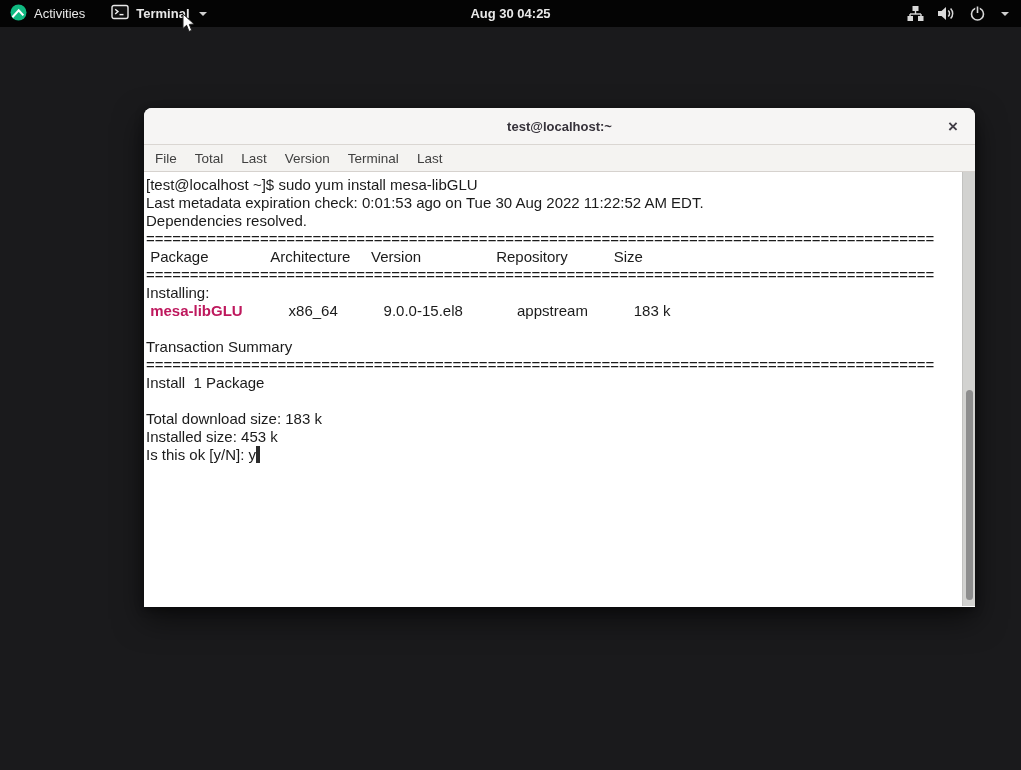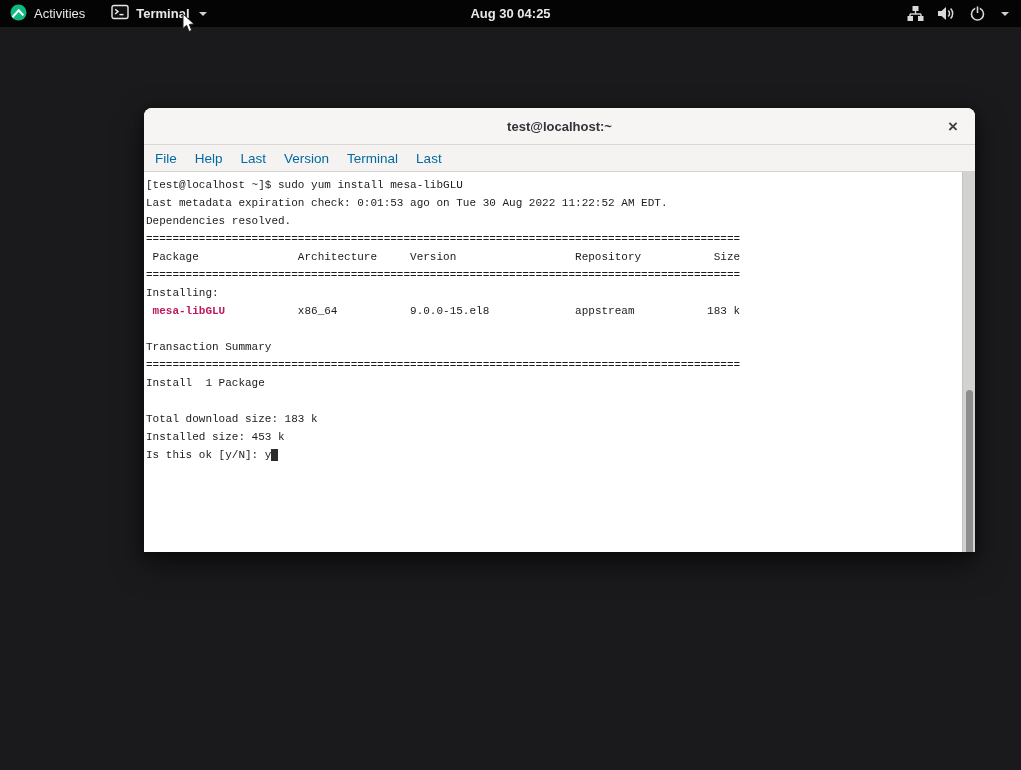--- a/index.html
+++ b/index.html
@@ -35,55 +35,55 @@
     font-weight:600; color:#e9e9e9; pointer-events:none;
   }
   .tb-right {
     position:absolute; right:0; top:0; height:27px;
     display:flex; align-items:center; gap:13px; padding:0 12px;
   }
   .tb-right svg { display:block; }
 
   
   .window {
-    position:absolute; left:144px; top:108px; width:831px; height:444px;
+    position:absolute; left:144px; top:108px; width:831px; height:499px;
     border-radius:8px 8px 0 0; overflow:hidden;
     box-shadow:0 12px 30px rgba(0,0,0,0.55), 0 2px 8px rgba(0,0,0,0.4);
     background:#ffffff;
   }
   .titlebar {
     height:37px; background:#f6f5f4;
     border-bottom:1px solid #dad6d2;
     display:flex; align-items:center; justify-content:center;
     position:relative;
   }
   .title-text { font-size:13px; font-weight:bold; color:#36323a; }
   .close-btn {
     position:absolute; right:8px; top:0; height:37px; width:28px;
     display:flex; align-items:center; justify-content:center;
     font-size:17px; font-weight:bold; color:#413d46; cursor:pointer;
   }
   .menubar {
     height:27px; background:#f4f3f1;
     border-bottom:1px solid #d6d2ce;
     display:flex; align-items:stretch; padding-left:2px;
-    font-size:13.5px; color:#0369a1;
+    font-size:13.5px; color:#404040;
   }
   .menu-item {
     display:flex; align-items:center; padding:0 9px; cursor:default;
   }
 
   
   .term {
     position:relative; height:434px; background:#ffffff;
     padding:4px 0 0 2px;
   }
   .term-out {
-    font-family:Liberation Mono, monospace;
-    font-size:11px; line-height:18px; color:#1b1b1b;
+    font-family:Liberation Sans, sans-serif;
+    font-size:15px; line-height:18px; color:#1b1b1b;
     white-space:pre;
   }
   .tline { min-height:18px; }
   .seg-green { color:#be185d; font-weight:bold; }
   .cursor { background:#2b2b2b; }
 
   
   .scrollbar {
     position:absolute; right:0; top:0; width:13px; height:434px;
     background:#d2d2d0; border-left:1px solid #c2c2c0;
@@ -156,21 +156,21 @@
 </div>
 
 <div class="window">
   <div class="titlebar">
     <span class="title-text">test@localhost:~</span>
     <div class="close-btn">×</div>
   </div>
 
   <div class="menubar">
       <div class="menu-item">File</div>
-      <div class="menu-item">Help</div>
+      <div class="menu-item">Total</div>
       <div class="menu-item">Last</div>
       <div class="menu-item">Version</div>
       <div class="menu-item">Terminal</div>
       <div class="menu-item">Last</div>
     </div>
 
   <div class="term">
     <div class="term-out"><div class="tline"><span>[test@localhost ~]$ sudo yum install mesa-libGLU</span></div><div class="tline"><span>Last metadata expiration check: 0:01:53 ago on Tue 30 Aug 2022 11:22:52 AM EDT.</span></div><div class="tline"><span>Dependencies resolved.</span></div><div class="tline"><span>==========================================================================================</span></div><div class="tline"><span> Package               Architecture     Version                  Repository           Size</span></div><div class="tline"><span>==========================================================================================</span></div><div class="tline"><span>Installing:</span></div><div class="tline"><span> </span><span class="seg-green">mesa-libGLU</span><span>           x86_64           9.0.0-15.el8             appstream           183 k</span></div><div class="tline"><span></span></div><div class="tline"><span>Transaction Summary</span></div><div class="tline"><span>==========================================================================================</span></div><div class="tline"><span>Install  1 Package</span></div><div class="tline"><span></span></div><div class="tline"><span>Total download size: 183 k</span></div><div class="tline"><span>Installed size: 453 k</span></div><div class="tline"><span>Is this ok [y/N]: y</span><span class="cursor"> </span></div></div>
     <div class="scrollbar">
       <div class="scroll-thumb"></div>

